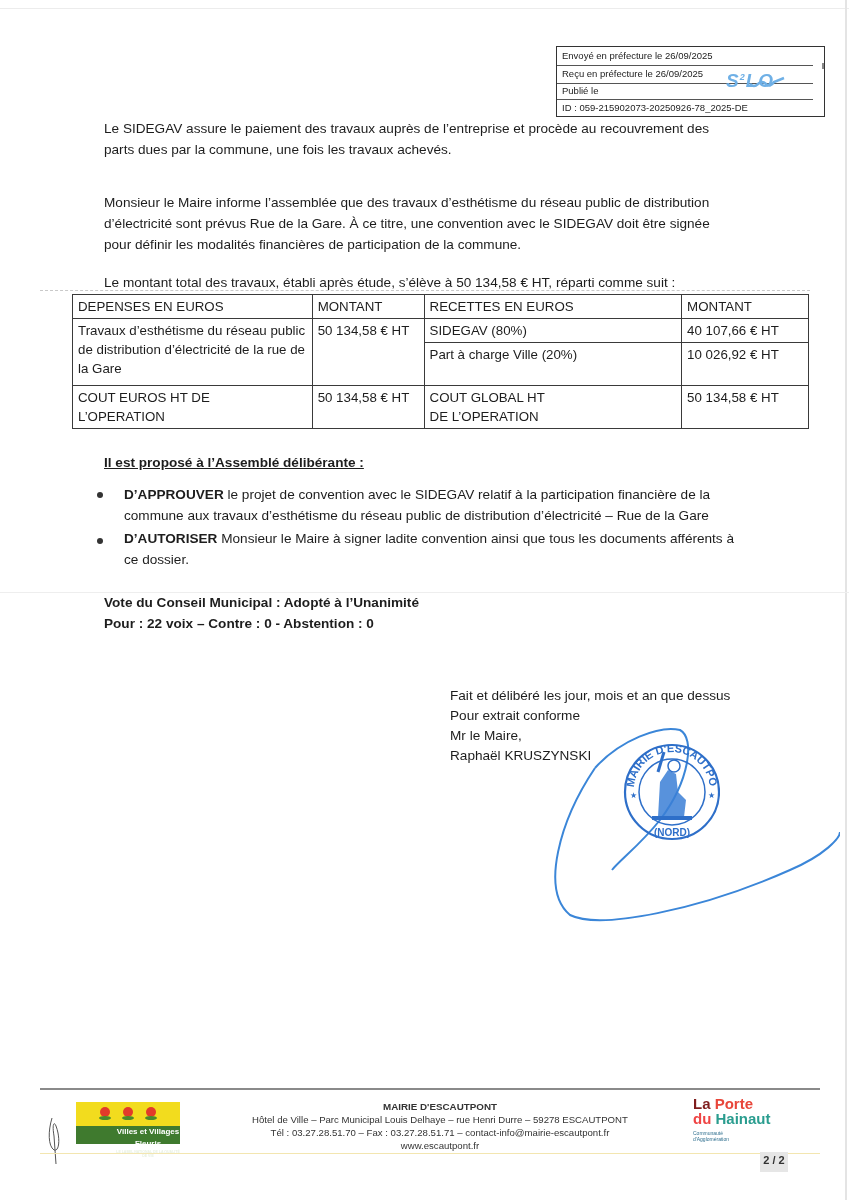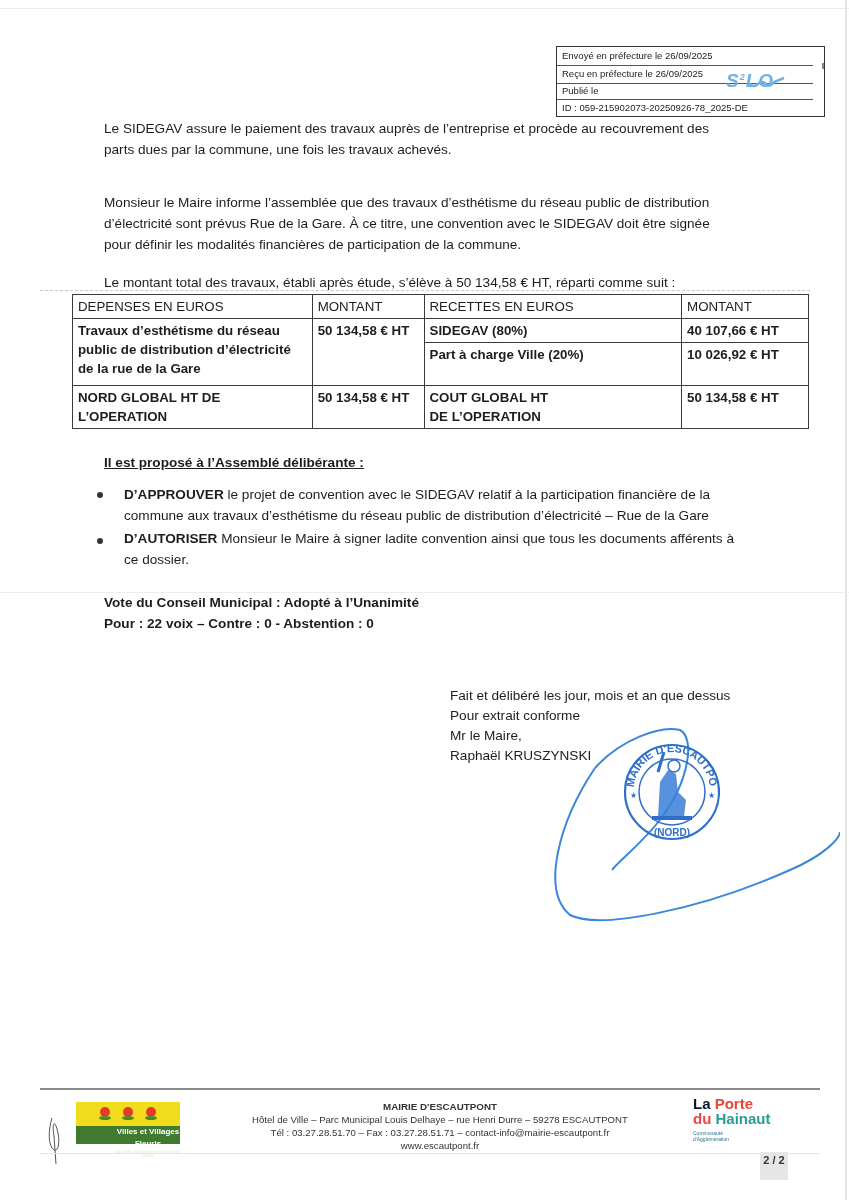--- a/index.html
+++ b/index.html
@@ -20,21 +20,21 @@
   .s2lo-check { position: absolute; left: 748px; top: 76px; }
 
   .txt { position: absolute; font-family: "Liberation Sans", sans-serif; font-size: 13.6px;
          line-height: 21px; color: #1d1d1d; }
   .b { font-weight: bold; }
 
   
   table.fin { position: absolute; left: 72px; top: 294px; width: 737px; border-collapse: collapse;
               font-family: "Liberation Sans", sans-serif; font-size: 13.3px; color: #1d1d1d; }
   table.fin td { border: 1px solid #3a3a3a; padding: 2px 5px; vertical-align: top; line-height: 19px; }
-  table.fin td.bold { font-weight: bold; }
+  table.fin td.bold { font-weight: normal; }
   .dotted-line { position: absolute; left: 40px; top: 290px; width: 770px; height: 0;
                  border-top: 1px dashed #c9c9c9; }
 
   .bullet { position: absolute; width: 6px; height: 6px; border-radius: 50%; background: #333; }
   .underline { text-decoration: underline; }
 
   .fold-line { position: absolute; left: 0; top: 592px; width: 849px; height: 1px; background: #eeeeee; }
 
   
   .seal { position: absolute; left: 620px; top: 722px; }
@@ -50,21 +50,21 @@
   .vvf-top { height: 24px; background: #f2dc1e; position: relative; }
   .vvf-bottom { height: 18px; background: #3f7a2e; color: #fff; font-size: 8px; font-weight: bold;
                 text-align: center; line-height: 12px; padding-left: 40px; }
   .vvf-sub { font-size: 3.5px; line-height: 4px; display: block; color: #e8f0e0; }
   .flower { position: absolute; top: 5px; width: 10px; height: 10px; border-radius: 50%; background: #e23b2a; }
   .stem { position: absolute; top: 14px; width: 12px; height: 4px; border-radius: 50%; background: #4b8b2c; }
   .porte { position: absolute; left: 693px; top: 1096px; font-family: "Liberation Sans", sans-serif; }
   .porte-line1 { font-size: 15px; font-weight: bold; line-height: 15px; }
   .porte-line2 { font-size: 15px; font-weight: bold; line-height: 15px; }
   .porte-sub { font-size: 5px; color: #2f6f8f; line-height: 6px; margin-top: 4px; }
-  .page-num { position: absolute; left: 760px; top: 1152px; width: 28px; height: 28px; background: #e6e6e6;
+  .page-num { position: absolute; left: 760px; top: 1152px; width: 28px; height: 20px; background: #e6e6e6;
               font-size: 11px; font-weight: bold; color: #333; text-align: center; line-height: 16px;
               font-family: "Liberation Sans", sans-serif; }
   .paraph { position: absolute; left: 46px; top: 1116px; }
 </style>
 </head>
 <body>
 
 <div class="page-edge-top"></div>
 <div class="page-edge-right"></div>
 
@@ -116,21 +116,21 @@
     <td class="bold" rowspan="2">50 134,58 € HT</td>
     <td class="bold">SIDEGAV (80%)</td>
     <td class="bold">40 107,66 € HT</td>
   </tr>
   <tr>
     <td class="bold" style="height:38px">Part à charge Ville (20%)</td>
     <td class="bold">10 026,92 € HT</td>
   </tr>
   <tr>
     <td class="bold">
-      <div>NORD GLOBAL HT DE</div>
+      <div>COUT EUROS HT DE</div>
       <div>L’OPERATION</div>
     </td>
     <td class="bold">50 134,58 € HT</td>
     <td class="bold">
       <div>COUT GLOBAL HT</div>
       <div>DE L’OPERATION</div>
     </td>
     <td class="bold">50 134,58 € HT</td>
   </tr>
 </tbody>
@@ -209,21 +209,21 @@
 </div>
 
 <div class="footer-center">
   <div class="footer-title">MAIRIE D'ESCAUTPONT</div>
   <div>Hôtel de Ville – Parc Municipal Louis Delhaye – rue Henri Durre – 59278 ESCAUTPONT</div>
   <div>Tél : 03.27.28.51.70 – Fax : 03.27.28.51.71 – contact-info@mairie-escautpont.fr</div>
   <div>www.escautpont.fr</div>
 </div>
 
 <div class="porte">
-  <div class="porte-line1"><span style="color:#0f172a">La </span><span style="color:#e8463a">Porte</span></div>
+  <div class="porte-line1"><span style="color:#7f1d1d">La </span><span style="color:#e8463a">Porte</span></div>
   <div class="porte-line2"><span style="color:#ef4444">du </span><span style="color:#2a9d8f">Hainaut</span></div>
   <div class="porte-sub">
     <div>Communauté</div>
     <div>d'Agglomération</div>
   </div>
 </div>
 
 <div class="footer-rule2"></div>
 <div class="page-num">2 / 2</div>
 

